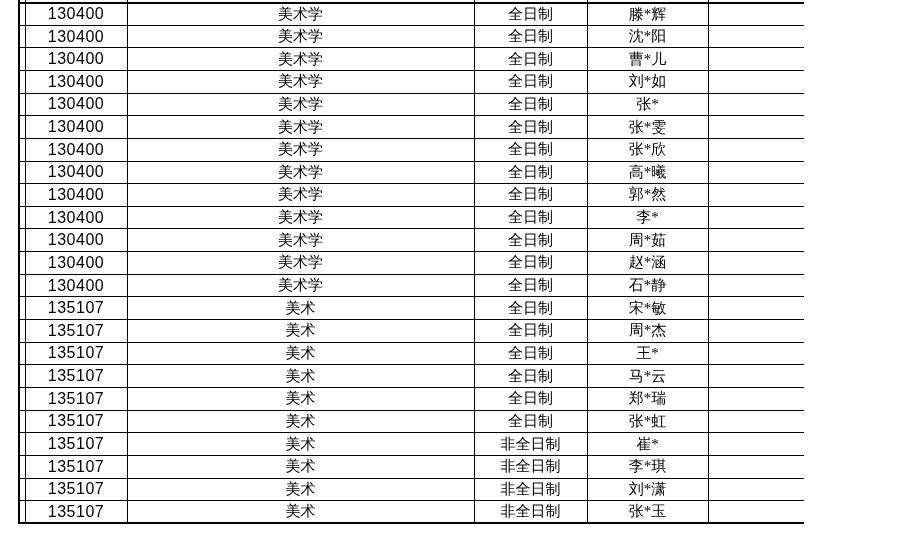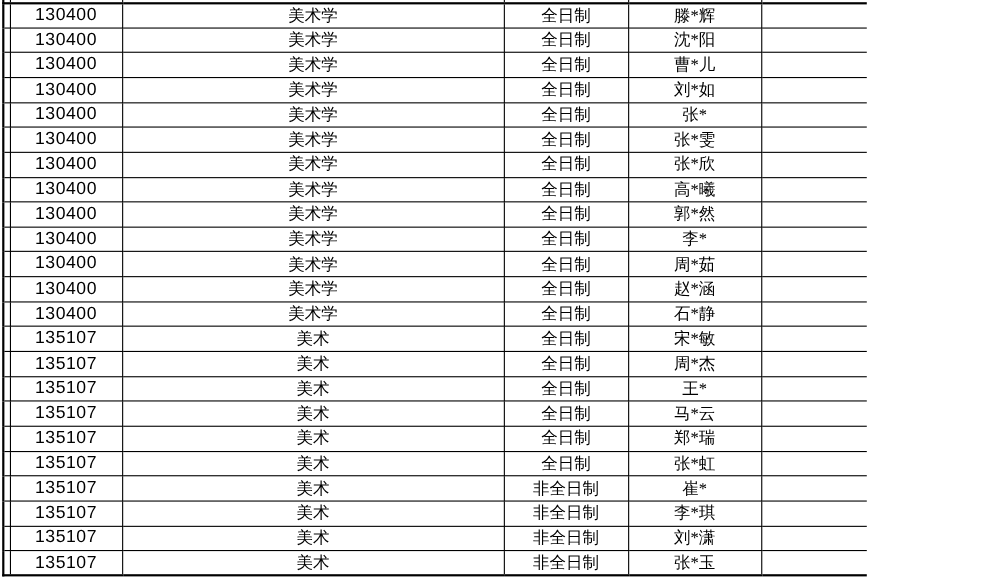--- a/index.html
+++ b/index.html
@@ -9,21 +9,21 @@
   body {
     width: 906px;
     height: 534px;
     position: relative;
     background: #ffffff;
     overflow: hidden;
     font-family: "Liberation Sans", "DejaVu Sans", sans-serif;
   }
   #viewport {
     position: absolute;
-    left: 0;
+    left: 16px;
     top: 0;
     width: 788px;
     height: 534px;
     overflow: hidden;
   }
   table.sheet {
     position: absolute;
     left: 2px;
     top: -20.6px;
     width: 892px;

